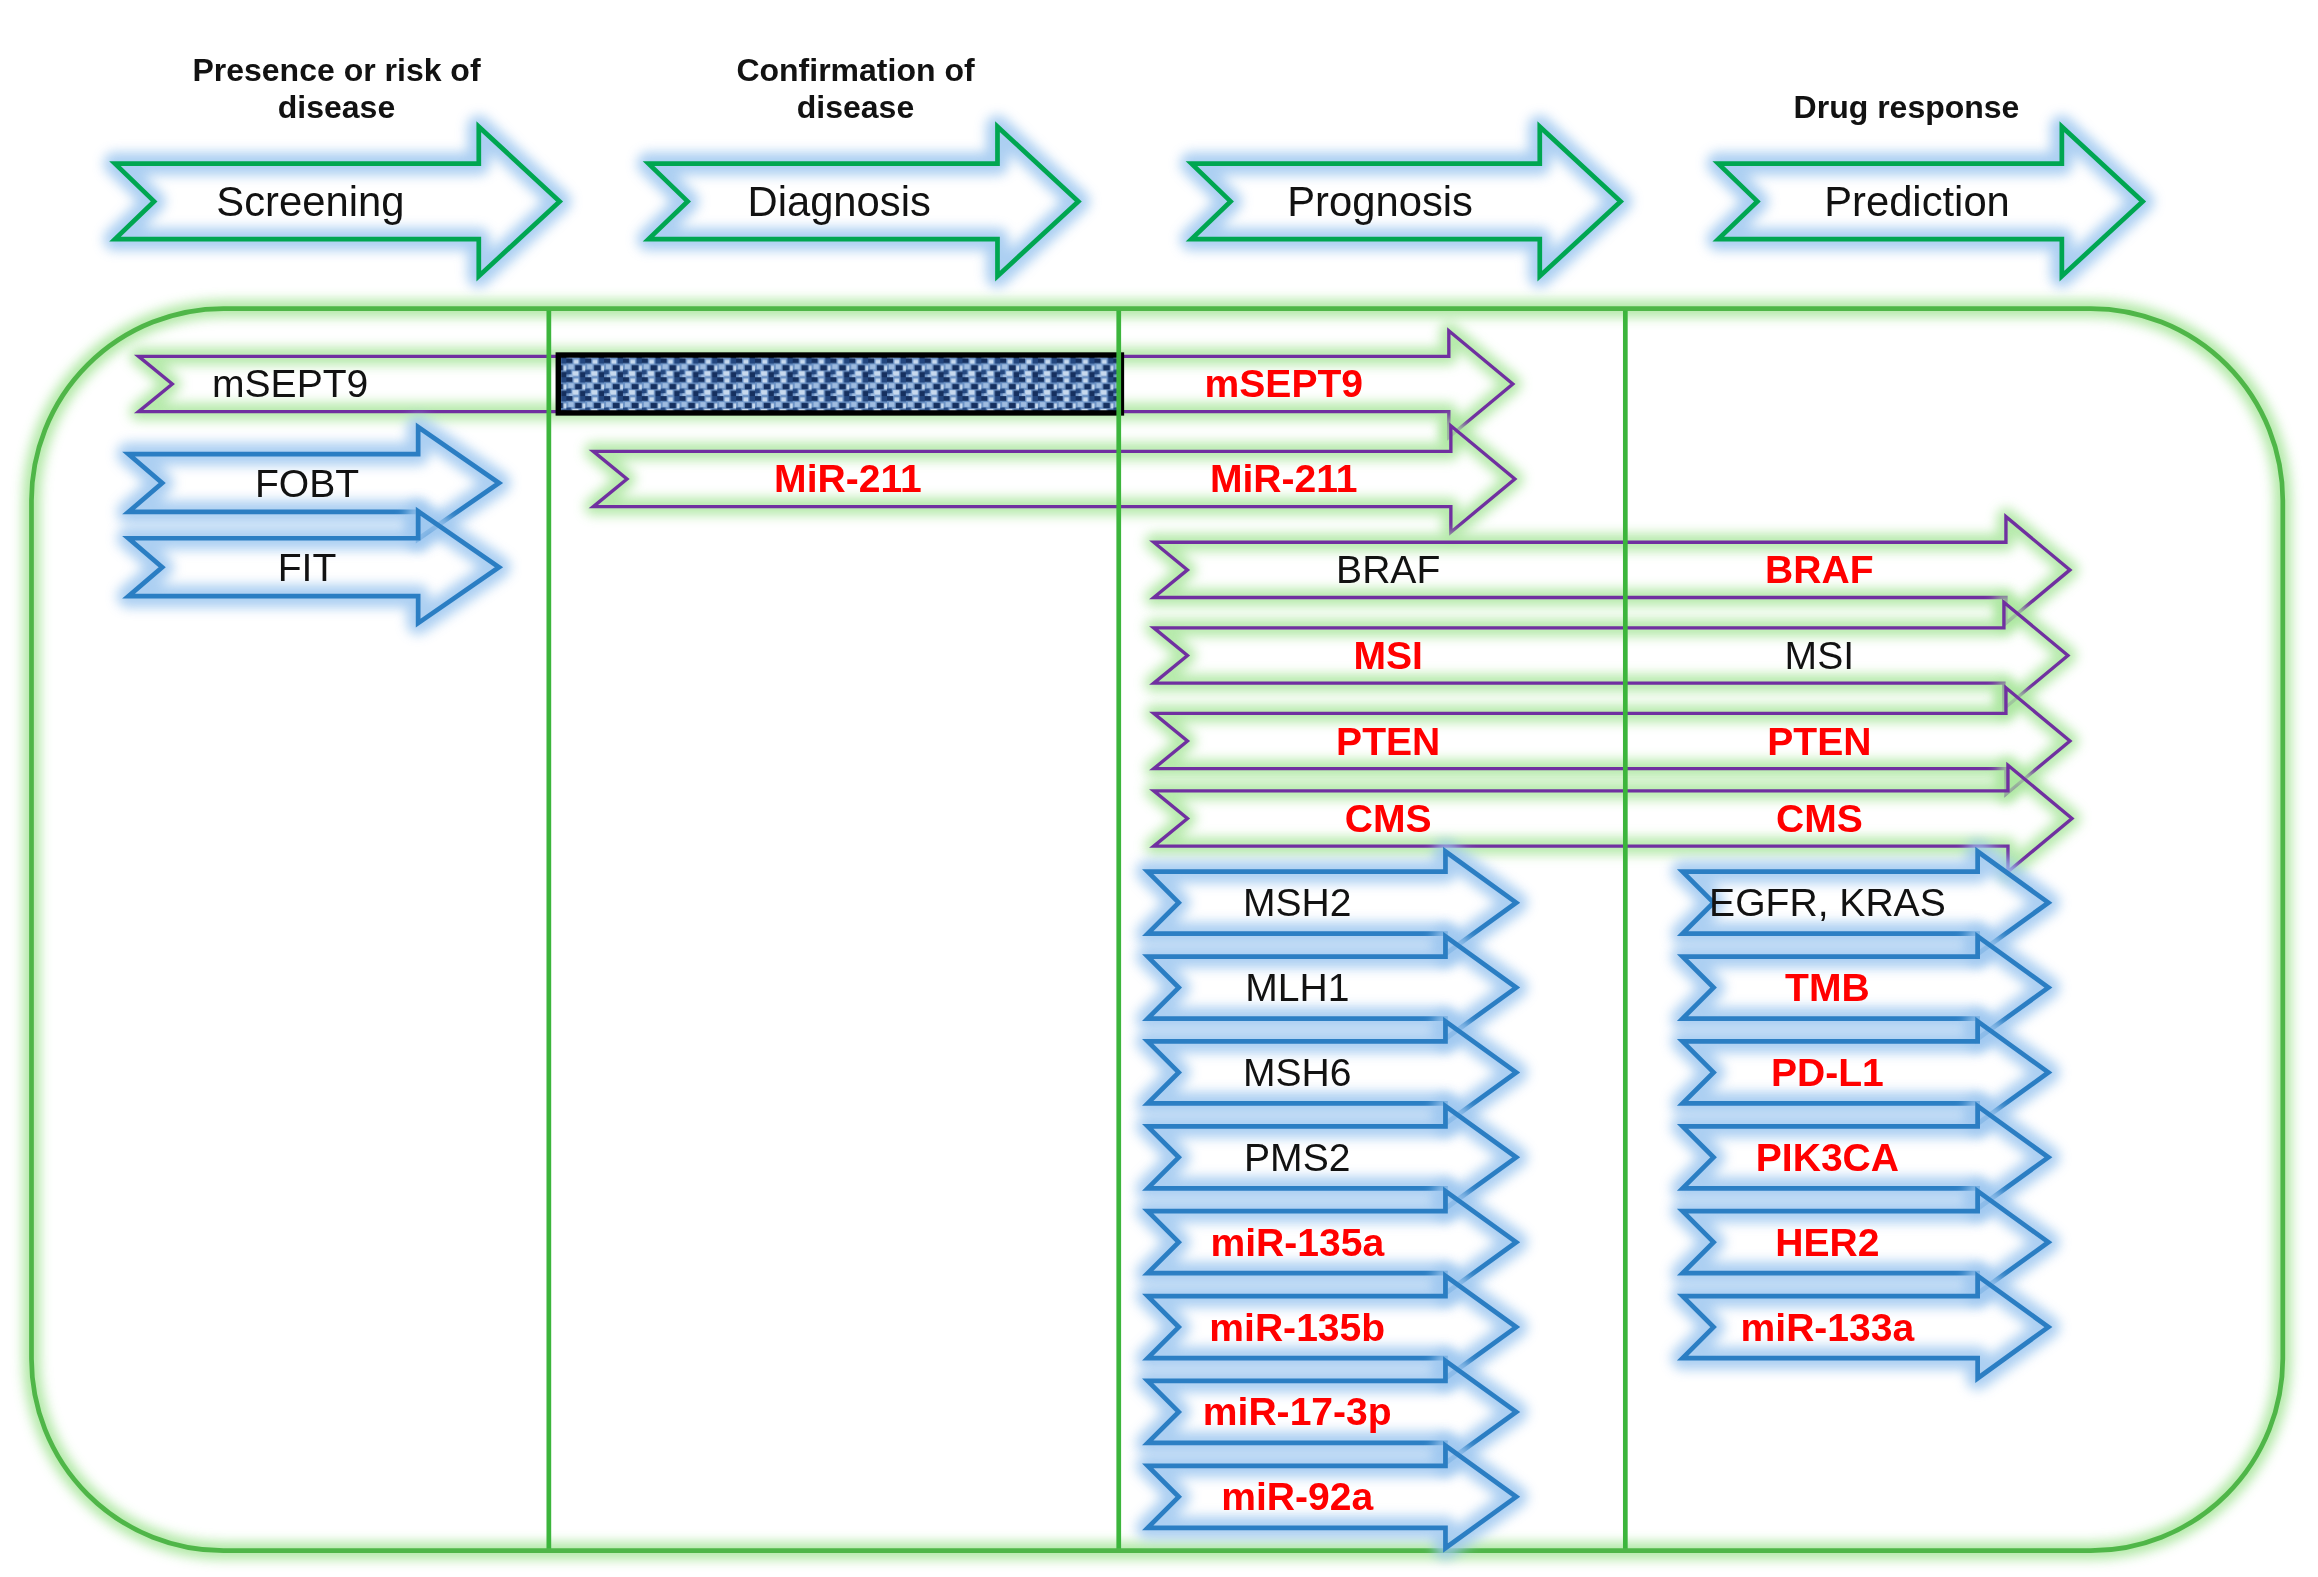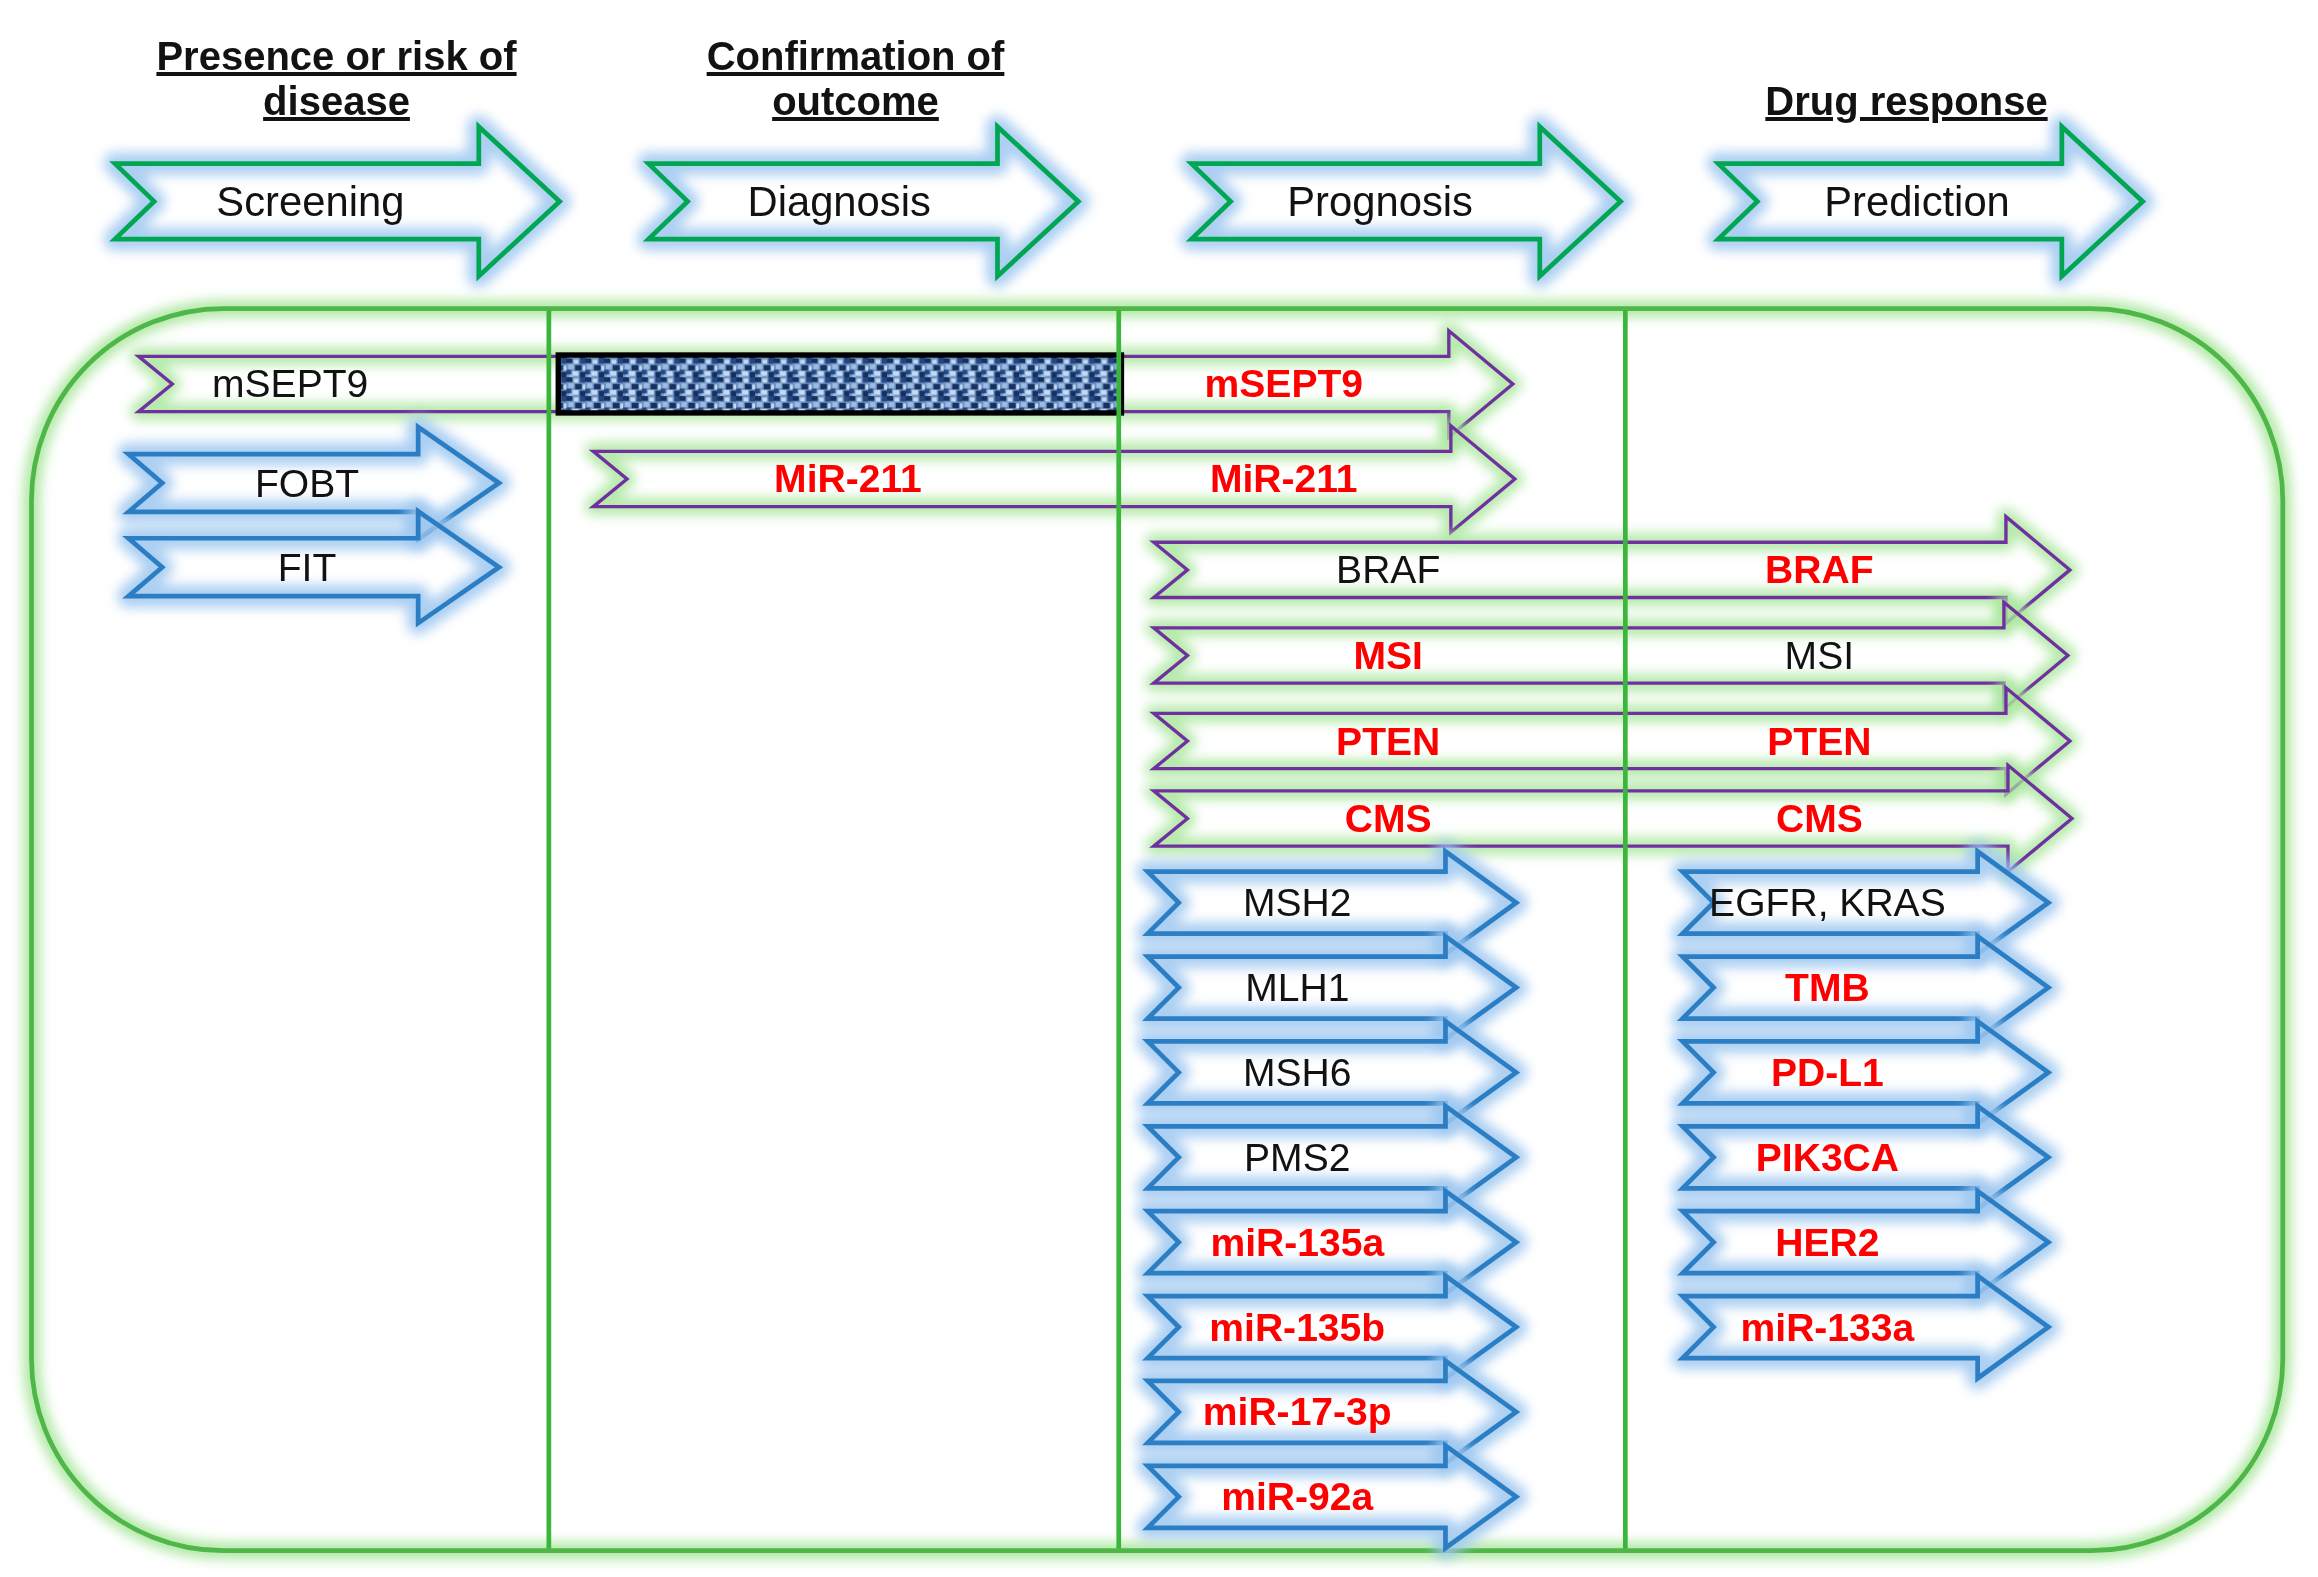--- a/index.html
+++ b/index.html
@@ -14,26 +14,25 @@
   #diagram-svg { position: absolute; left: 0; top: 0; width: 2319px; height: 1577px; }
   .hdr {
     position: absolute;
     top: 12px;
     height: 113px;
     display: flex;
     align-items: flex-end;
     justify-content: center;
     text-align: center;
     font-weight: 700;
-    font-size: 40px;
+    font-size: 32px;
     line-height: 1.14;
     color: #121212;
     white-space: pre-line;
     letter-spacing: 0px;
-    text-decoration: underline;
   }
   svg text { font-family: "Liberation Sans", "DejaVu Sans", sans-serif; }
 </style>
 </head>
 <body>
 
 <div id="stage">
   <svg id="diagram-svg" viewBox="0 0 3441 2341">
     <defs>
       <filter id="softGlow" x="-50%" y="-50%" width="200%" height="200%">
@@ -205,16 +204,16 @@
         <text x="2712" y="1592" text-anchor="middle" dominant-baseline="central" font-size="58" font-weight="700" fill="#FF0000">PD-L1</text>
         <text x="2712" y="1718" text-anchor="middle" dominant-baseline="central" font-size="58" font-weight="700" fill="#FF0000">PIK3CA</text>
         <text x="2712" y="1844" text-anchor="middle" dominant-baseline="central" font-size="58" font-weight="700" fill="#FF0000">HER2</text>
         <text x="2712" y="1970" text-anchor="middle" dominant-baseline="central" font-size="58" font-weight="700" fill="#FF0000">miR-133a</text>
       </g>
   </svg>
 
   <div class="hdr" style="left:94px;  width:485px;">Presence or risk of
 disease</div>
   <div class="hdr" style="left:613px;  width:485px;">Confirmation of
-outcome</div>
+disease</div>
   <div class="hdr" style="left:1664px; width:485px;">Drug response</div>
 </div>
 
 
 </body></html>

